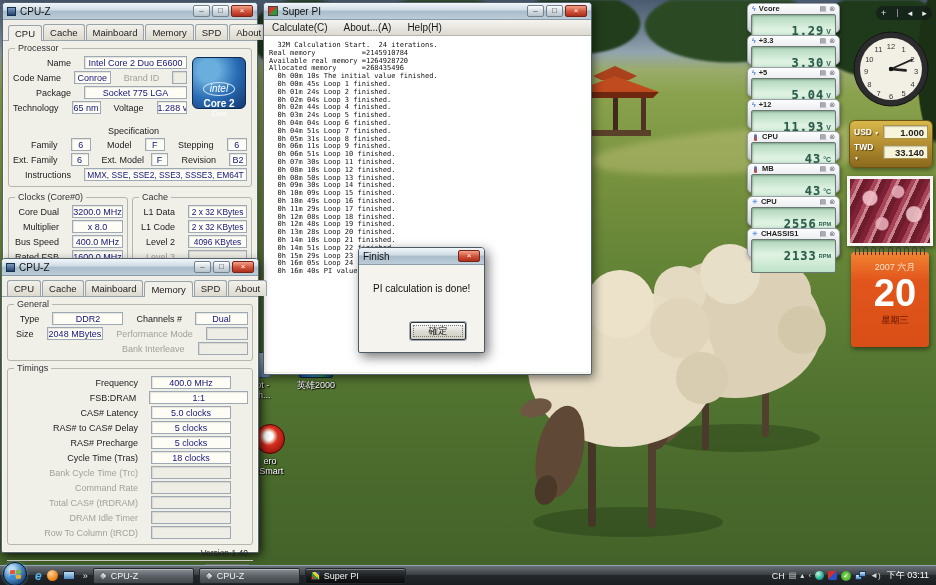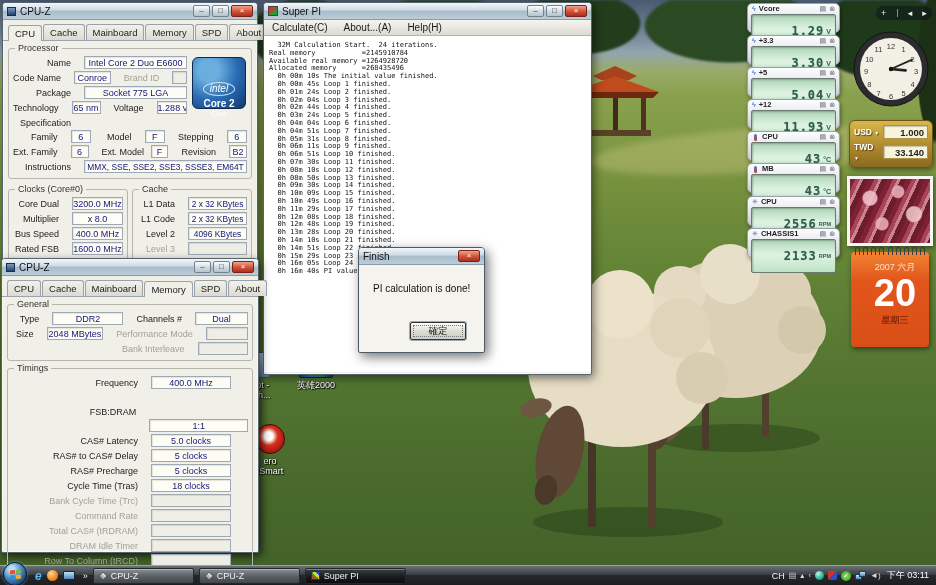--- a/index.html
+++ b/index.html
@@ -251,21 +251,21 @@
           <span class="lbl" style="width:58px;">Package</span>
           <span class="fbox" style="flex:1;">Socket 775 LGA</span>
         </div>
         <div class="row">
           <span class="lbl" style="width:58px;">Technology</span>
           <span class="fbox" style="width:42px;">65 nm</span>
           <span class="lbl" style="flex:1;">Voltage</span>
           <span class="fbox" style="width:44px;">1.288 v</span>
         </div>
       </div>
-      <div class="row" style="margin-top:4px;">
+      <div class="row" style="margin-top:12px;flex-direction:column;">
         <span class="lbl" style="width:58px;">Specification</span>
       </div>
       <div class="row">
         <span class="lbl" style="width:58px;">Family</span>
         <span class="fbox" style="width:26px;">6</span>
         <span class="lbl" style="width:36px;">Model</span>
         <span class="fbox" style="width:26px;">F</span>
         <span class="lbl" style="flex:1;">Stepping</span>
         <span class="fbox" style="width:26px;">6</span>
       </div>
@@ -423,21 +423,21 @@
       </div>
     </div>
     <div class="group">
       <span class="legend">Timings</span>
       <div class="row">
           <span class="lbl" style="width:126px;">Frequency</span>
           <span class="fbox" style="width:80px;">400.0 MHz</span>
         </div>
       <div class="row">
           <span class="lbl" style="width:126px;">FSB:DRAM</span>
-          <span class="fbox" style="width:100px;margin-top:28px;">1:1</span>
+          <span class="fbox" style="width:100px;">1:1</span>
         </div>
       <div class="row">
           <span class="lbl" style="width:126px;">CAS# Latency</span>
           <span class="fbox" style="width:80px;">5.0 clocks</span>
         </div>
       <div class="row">
           <span class="lbl" style="width:126px;">RAS# to CAS# Delay</span>
           <span class="fbox" style="width:80px;">5 clocks</span>
         </div>
       <div class="row">

